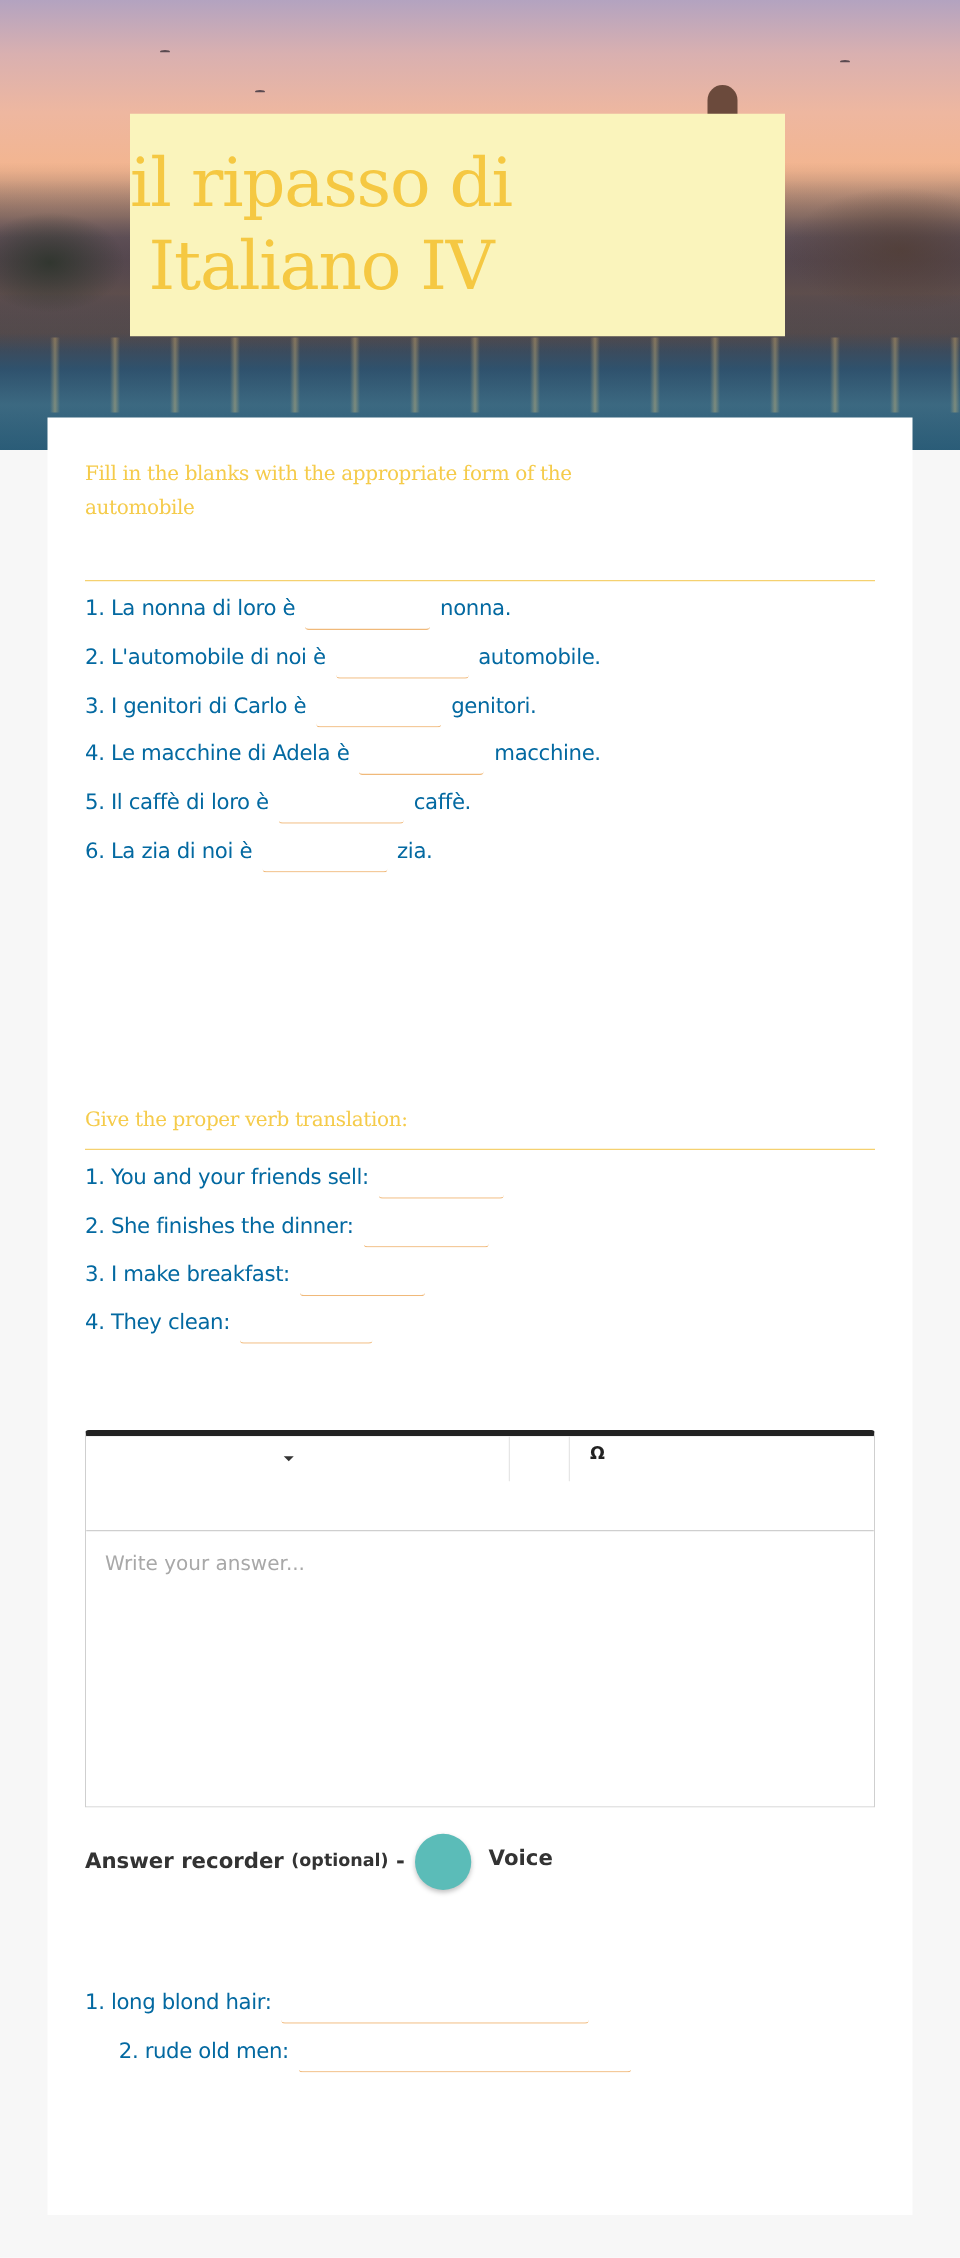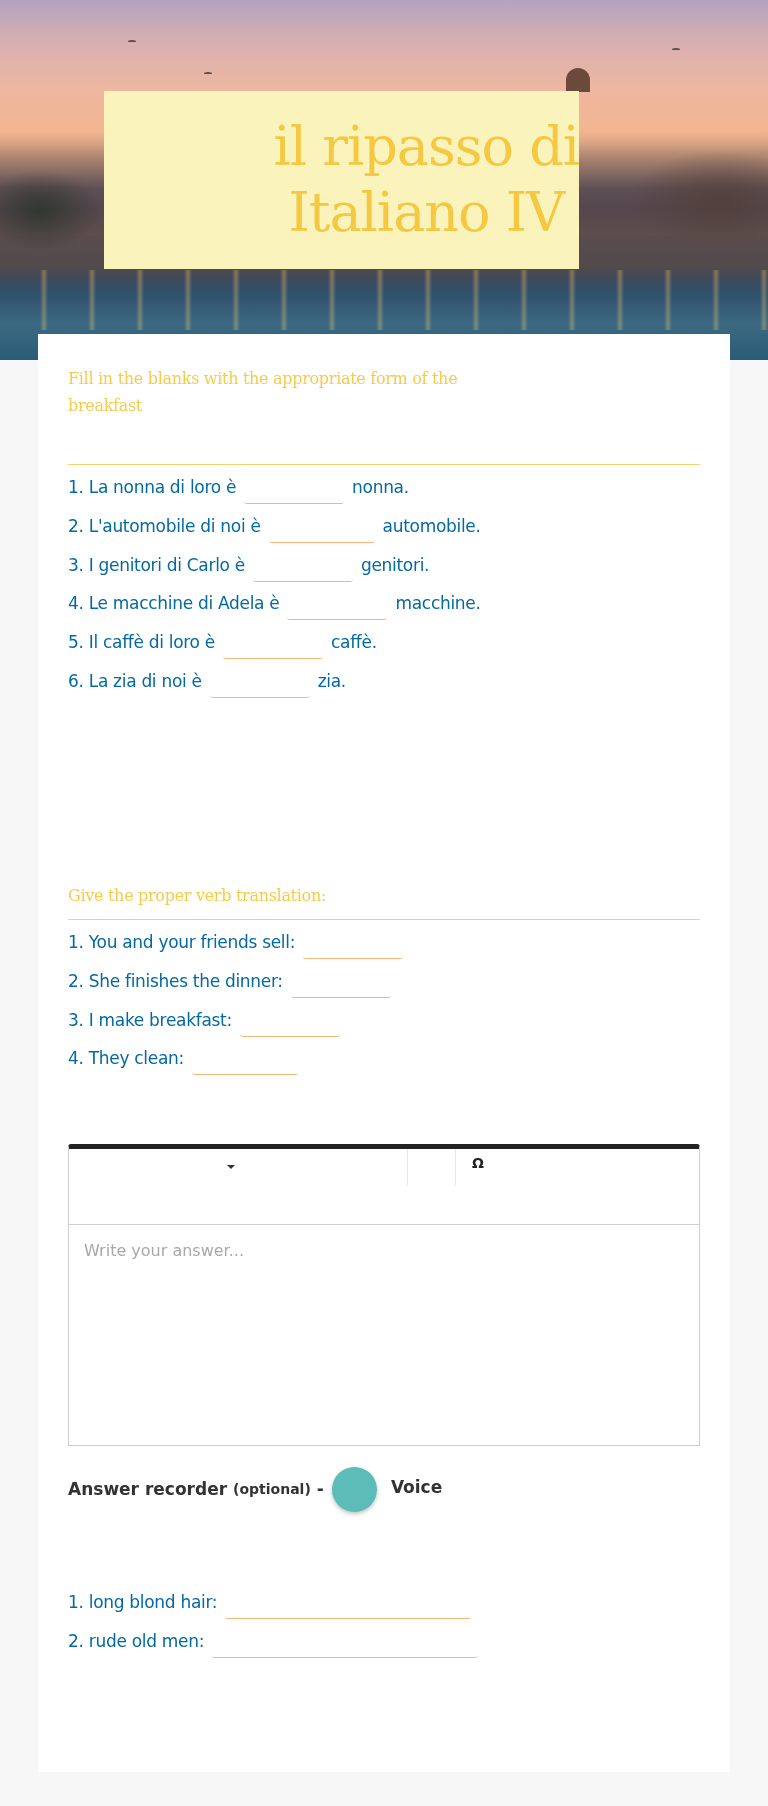--- a/index.html
+++ b/index.html
@@ -26,22 +26,22 @@
       repeating-linear-gradient(90deg, rgba(255,210,120,0) 0px, rgba(255,210,120,0) 40px, rgba(255,210,120,0.55) 44px, rgba(255,210,120,0) 48px);
     opacity: 0.6;
   }
   .banner .dome {
     position: absolute; left: 566px; top: 68px; width: 24px; height: 24px;
     border-radius: 12px 12px 0 0; background: #6b4a3c;
   }
   .banner .bird { position: absolute; width: 8px; height: 3px; border-top: 2px solid #5a4a50; border-radius: 50%; }
 
   .title-box {
-    position: absolute; left: 104px; top: 91px; width: 475px; height: 178px;
-    background: #faf4bc; display: flex; align-items: center; justify-content: flex-end; text-align: center;
+    position: absolute; left: 104px; top: 91px; width: 524px; height: 178px;
+    background: #faf4bc; display: flex; align-items: center; justify-content: flex-start; text-align: center;
   }
   .title-box h1 {
     font-family: "DejaVu Serif", serif; font-weight: normal; font-size: 54px; line-height: 66px;
     color: #f5c842; letter-spacing: -1px;
   }
 
   .card {
     position: absolute; left: 38px; top: 334px; width: 692px; height: 1438px; background: #ffffff;
   }
 
@@ -106,21 +106,21 @@
   <h1>
     <span>il ripasso di</span><br>
     <span>Italiano IV</span>
   </h1>
 </div>
 
 <div class="card">
 
   <div class="heading" style="top:31px;">
     <span>Fill in the blanks with the appropriate form of the</span><br>
-    <span>breakfast</span>
+    <span>automobile</span>
   </div>
   <div class="rule" style="top:130px;"></div>
 
   <div class="q" style="top:140px;">
     <span>1. La nonna di loro è</span><span class="blank" style="width:100px;"></span><span>nonna.</span>
   </div>
   <div class="q" style="top:179px;">
     <span>2. L'automobile di noi è</span><span class="blank" style="width:106px;"></span><span>automobile.</span>
   </div>
   <div class="q" style="top:218px;">
@@ -167,17 +167,17 @@
     <span>Answer recorder</span>
     <span class="opt">(optional)</span>
     <span class="dash">-</span>
     <span class="rec-btn"></span>
     <span class="voice">Voice</span>
   </div>
 
   <div class="q" style="top:1255px;">
     <span>1. long blond hair:</span><span class="blank" style="width:246px;"></span>
   </div>
-  <div class="q" style="top:1294px;">
+  <div class="q" style="top:1294px;margin-left:27px;">
     <span>2. rude old men:</span><span class="blank" style="width:266px;"></span>
   </div>
 
 </div>
 
 </body></html>

